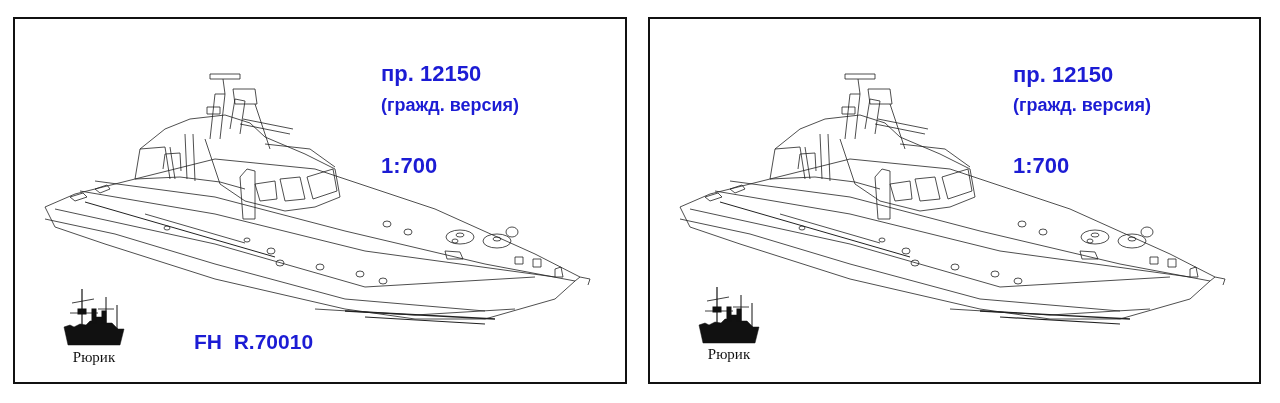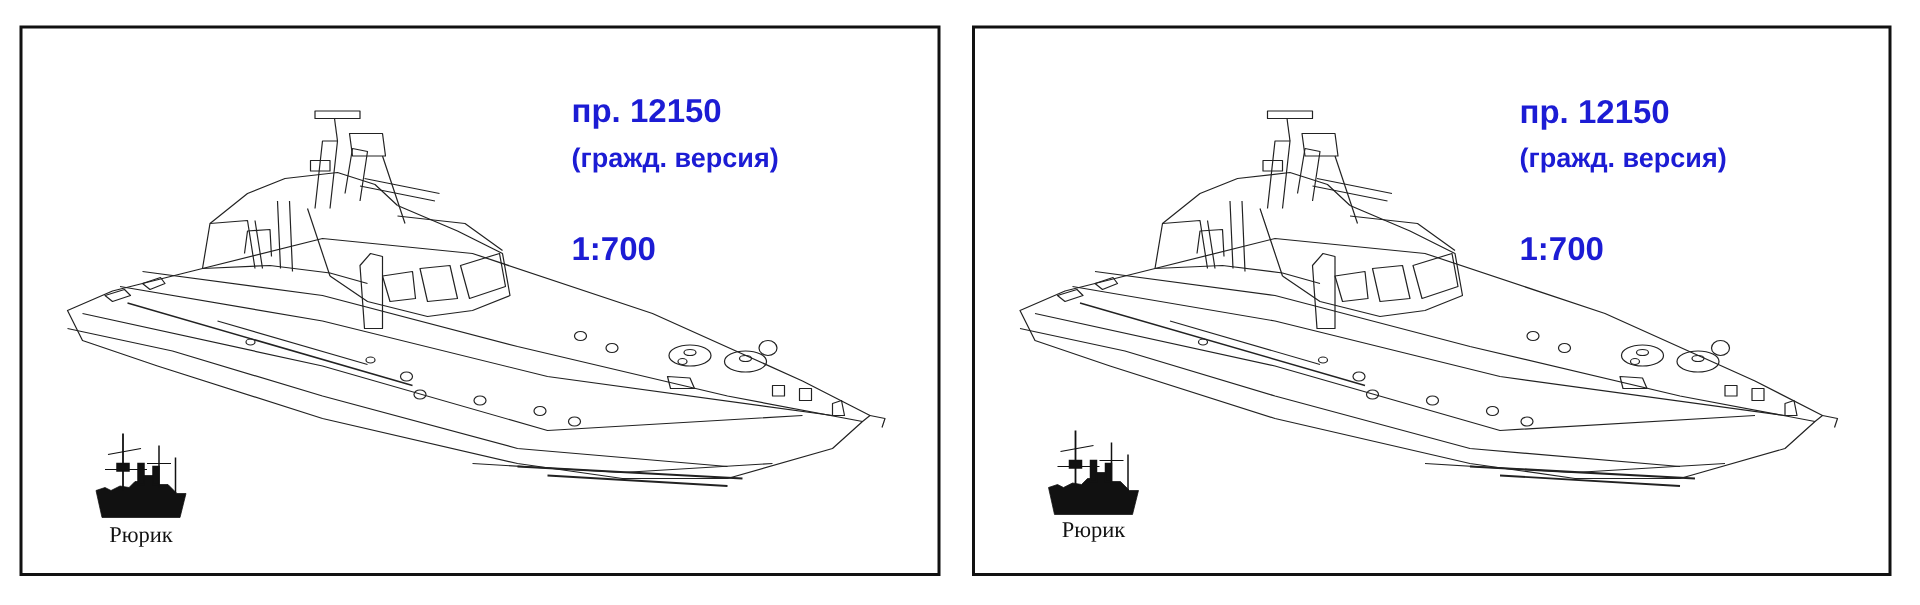--- a/index.html
+++ b/index.html
@@ -81,20 +81,21 @@
     <ellipse cx="152" cy="209" rx="3" ry="2"></ellipse>
     <ellipse cx="232" cy="221" rx="3" ry="2"></ellipse>
 
     <path d="M55,178 L68,174 L72,178 L60,182 Z"></path>
     <path d="M80,170 L92,166 L95,170 L85,174 Z"></path>
   </svg>
 
   <div class="txt t-proj" style="left:366px; top:44px;">пр. 12150</div>
   <div class="txt t-ver" style="left:366px; top:77px;">(гражд. версия)</div>
   <div class="txt t-scale" style="left:366px; top:136px;">1:700</div>
+  <div class="txt t-code" style="left:179px; top:312px;">FH  R.70010</div>
 
   <div class="logo" style="left:47px; top:268px;">
     <svg width="64" height="62" viewBox="0 0 64 62">
       <g fill="#111" stroke="#111">
         <path d="M2,40 L8,38 L12,40 L18,37 L24,38 L28,34 L32,34 L34,30 L40,30 L42,36 L50,36 L56,42 L62,42 L58,58 L6,58 Z" stroke-width="0.5"></path>
         <rect x="30" y="22" width="4" height="14"></rect>
         <rect x="40" y="24" width="4" height="12"></rect>
         <line x1="20" y1="2" x2="20" y2="40" stroke-width="1.2"></line>
         <line x1="44" y1="10" x2="44" y2="38" stroke-width="1"></line>
         <line x1="55" y1="18" x2="55" y2="42" stroke-width="1"></line>

